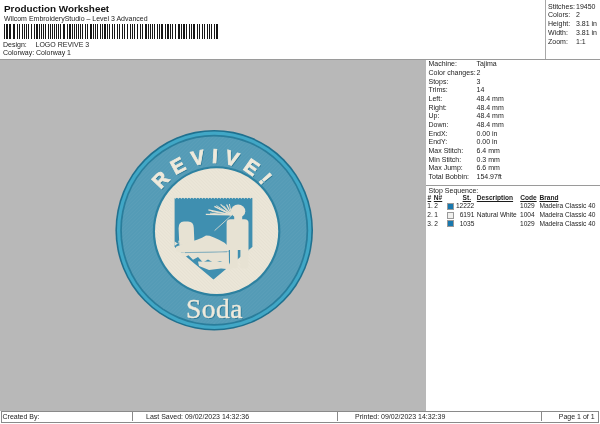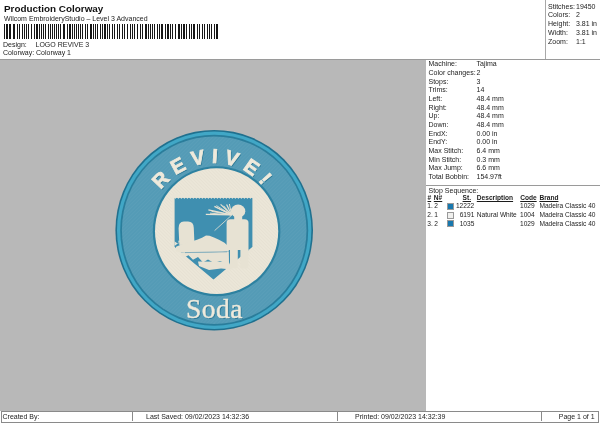--- a/index.html
+++ b/index.html
@@ -2,21 +2,21 @@
 <html><head><meta charset="utf-8">
 <style>
 html,body{margin:0;padding:0;}
 body{width:600px;height:424px;position:relative;background:#ffffff;font-family:"Liberation Sans",sans-serif;overflow:hidden;}
 .t7{position:absolute;font-size:7px;line-height:7px;color:#1c1c1c;white-space:nowrap;}
 .t6{position:absolute;font-size:6.6px;line-height:7px;color:#1c1c1c;white-space:nowrap;}
 .abs{position:absolute;}
 </style></head>
 <body>
 
-<div class="abs" style="left:4px;top:3.5px;font-size:9.9px;line-height:10px;font-weight:bold;color:#111;">Production Colorway</div>
+<div class="abs" style="left:4px;top:3.5px;font-size:9.9px;line-height:10px;font-weight:bold;color:#111;">Production Worksheet</div>
 <div class="t7" style="left:4px;top:14.6px;">Wilcom EmbroideryStudio – Level 3 Advanced</div>
 <svg class="abs" style="left:4px;top:23.5px;" width="215" height="15" viewBox="0 0 215 15">
     <rect x="0.0" y="0" width="1" height="15" fill="#161616"></rect>
     <rect x="2.0" y="0" width="2" height="15" fill="#161616"></rect>
     <rect x="5.0" y="0" width="2" height="15" fill="#161616"></rect>
     <rect x="9.0" y="0" width="2" height="15" fill="#161616"></rect>
     <rect x="13.0" y="0" width="1" height="15" fill="#161616"></rect>
     <rect x="15.0" y="0" width="1" height="15" fill="#161616"></rect>
     <rect x="18.0" y="0" width="1" height="15" fill="#161616"></rect>
     <rect x="20.0" y="0" width="1" height="15" fill="#161616"></rect>

